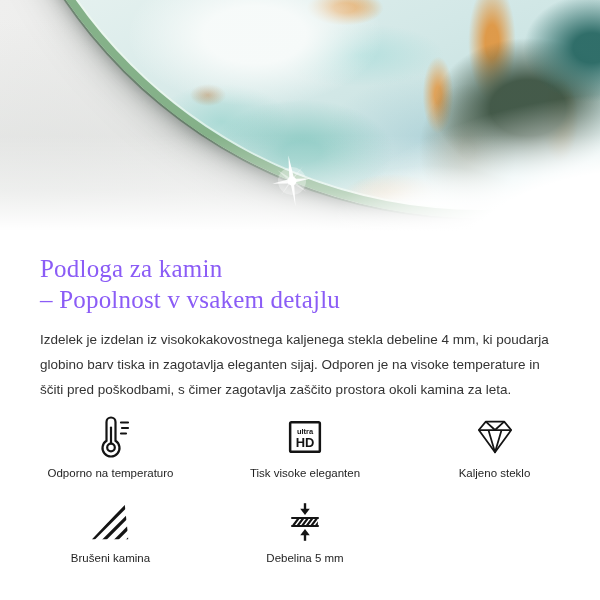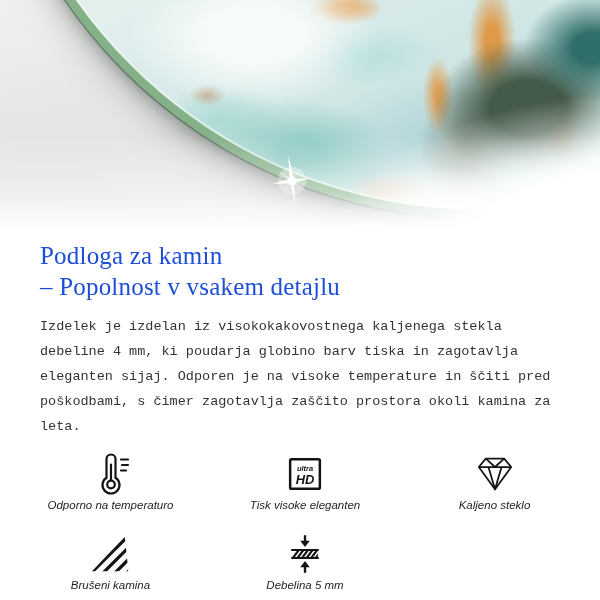--- a/index.html
+++ b/index.html
@@ -55,36 +55,36 @@
   .fade{
     position:absolute;inset:0;
     background:
       radial-gradient(460px 250px at 108% 118%, #ffffff 42%, rgba(255,255,255,0) 73%),
       linear-gradient(180deg, rgba(255,255,255,0) 58%, rgba(255,255,255,0.45) 82%, #ffffff 99%);
   }
   .sparkle{position:absolute;left:264px;top:153px;width:56px;height:56px;}
 
   
   .title{
-    margin:7px 40px 0 40px;font-family:"Liberation Serif","DejaVu Serif",serif;
-    font-weight:400;font-size:25px;line-height:31px;color:#1d4ed8;letter-spacing:0.2px;
+    margin:20px 40px 0 40px;font-family:"Liberation Serif","DejaVu Serif",serif;
+    font-weight:400;font-size:25px;line-height:31px;color:#8b5cf6;letter-spacing:0.2px;
   }
   .title span{display:block;}
   .desc{
     margin:12px 40px 0 40px;width:522px;
-    font-size:13.5px;line-height:25px;color:#333333;font-family:Liberation Mono, monospace;
+    font-size:13.5px;line-height:25px;color:#333333;
   }
 
   
   .features{
     display:grid;grid-template-columns:221px 168px 211px;row-gap:18px;margin-top:10px;
   }
-  .feature{display:flex;flex-direction:column;align-items:center;font-style:italic;}
+  .feature{display:flex;flex-direction:column;align-items:center;}
   .icon-box{height:50px;display:flex;align-items:center;justify-content:center;}
-  .feature-label{font-size:11.5px;color:#1f1f1f;white-space:nowrap;}
+  .feature-label{margin-top:5px;font-size:11.5px;color:#1f1f1f;white-space:nowrap;}
   .icon-svg{display:block;}
 </style>
 </head>
 <body>
 
 <div class="page">
 
   <div class="hero">
     <div class="marble"></div>
     <div class="glass-edge"></div>

